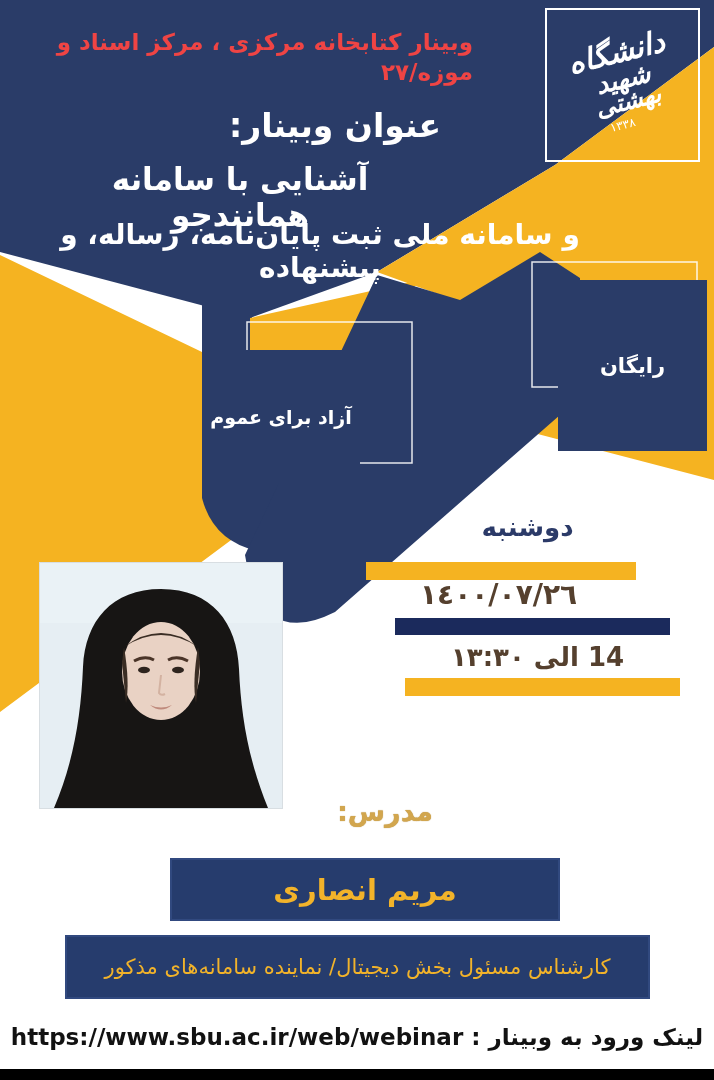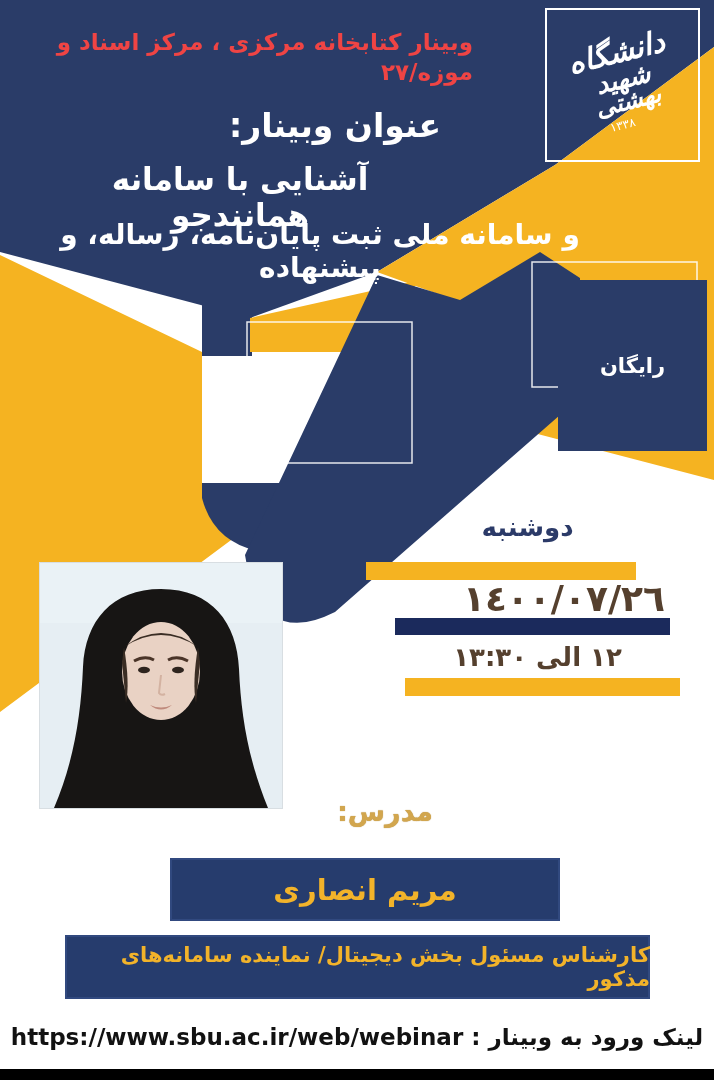--- a/index.html
+++ b/index.html
@@ -37,33 +37,33 @@
     display:flex;align-items:center;justify-content:center;text-align:center;
   }
   .badge-open{left:202px;top:350px;width:158px;height:133px;font-size:19px;}
   .badge-free{left:558px;top:280px;width:149px;height:171px;font-size:21px;}
   
   .day{left:420px;top:512px;width:215px;text-align:center;color:#2b3a68;font-size:26px;font-weight:bold;}
   .bar{height:18px;background:#f5b321;}
   .bar1{left:366px;top:562px;width:270px;}
   .barnavy{left:395px;top:618px;width:275px;height:17px;background:#1b2a5c;}
   .bar2{left:405px;top:678px;width:275px;}
-  .date{left:420px;top:578px;width:245px;text-align:right;color:#55402e;font-size:36px;font-weight:bold;}
+  .date{left:420px;top:578px;width:245px;text-align:left;color:#55402e;font-size:28px;font-weight:bold;}
   .time{left:415px;top:642px;width:245px;text-align:center;color:#55402e;font-size:26px;font-weight:bold;}
   
   .photo{left:40px;top:563px;width:242px;height:245px;background:#e6eef3;box-shadow:0 0 0 1px #d8dee2;}
   .modares{left:300px;top:796px;width:170px;text-align:center;
     color:#d2a64e;font-size:27px;font-weight:bold;
     text-shadow:0 0 1px #b08a3e;}
   .namebar{left:170px;top:858px;width:390px;height:63px;background:#263c6d;
     display:flex;align-items:center;justify-content:center;
     color:#f2b32a;font-size:29px;font-weight:bold;box-shadow:inset 0 0 0 2px #31497f;}
   .rolebar{left:65px;top:935px;width:585px;height:64px;background:#263c6d;
     display:flex;align-items:center;justify-content:center;
-    color:#f2b32a;font-size:21px;font-weight:bold;box-shadow:inset 0 0 0 2px #31497f;}
+    color:#f2b32a;font-size:21px;font-weight:normal;box-shadow:inset 0 0 0 2px #31497f;}
   
   .linkline{left:0;top:1024px;width:714px;text-align:center;color:#121212;font-size:23px;font-weight:bold;}
   .linkline .url{direction:ltr;unicode-bidi:embed;}
   .blackbar{left:0;top:1069px;width:714px;height:11px;background:#000000;}
 </style>
 </head>
 <body>
 
 <div class="poster">
 
@@ -97,27 +97,28 @@
       <span class="w2">شهید</span>
       <span class="w3">بهشتی</span>
     </span>
     <span class="yr">۱۳۳۸</span>
   </div>
 
   <div class="abs title-label">عنوان وبینار:</div>
   <div class="abs title-l2">و سامانه ملی ثبت پایان‌نامه، رساله، و پیشنهاده</div>
   <div class="abs title-l1">آشنایی با سامانه همانندجو</div>
 
+  <div class="abs badge badge-open">آزاد برای عموم</div>
   <div class="abs badge badge-free">رایگان</div>
 
   <div class="abs day">دوشنبه</div>
   <div class="abs bar bar1"></div>
   <div class="abs date">١٤٠٠/٠٧/٢٦</div>
   <div class="abs barnavy"></div>
-  <div class="abs time">۱۲ الی ۱۳:۳۰</div>
+  <div class="abs time">14 الی ۱۳:۳۰</div>
   <div class="abs bar bar2"></div>
 
   <div class="abs photo">
     <svg width="242" height="245" viewBox="0 0 242 245">
       <rect x="0" y="0" width="242" height="245" fill="#e6eef3"></rect>
       <rect x="0" y="0" width="242" height="60" fill="#eaf2f6"></rect>
 
       <path d="M121,26 C172,26 197,60 199,106 C201,152 208,196 228,245 L14,245 C34,198 41,152 43,104 C45,58 72,26 121,26 Z" fill="#171514"></path>
 
       <ellipse cx="121" cy="108" rx="39" ry="49" fill="#e9d2c4"></ellipse>

